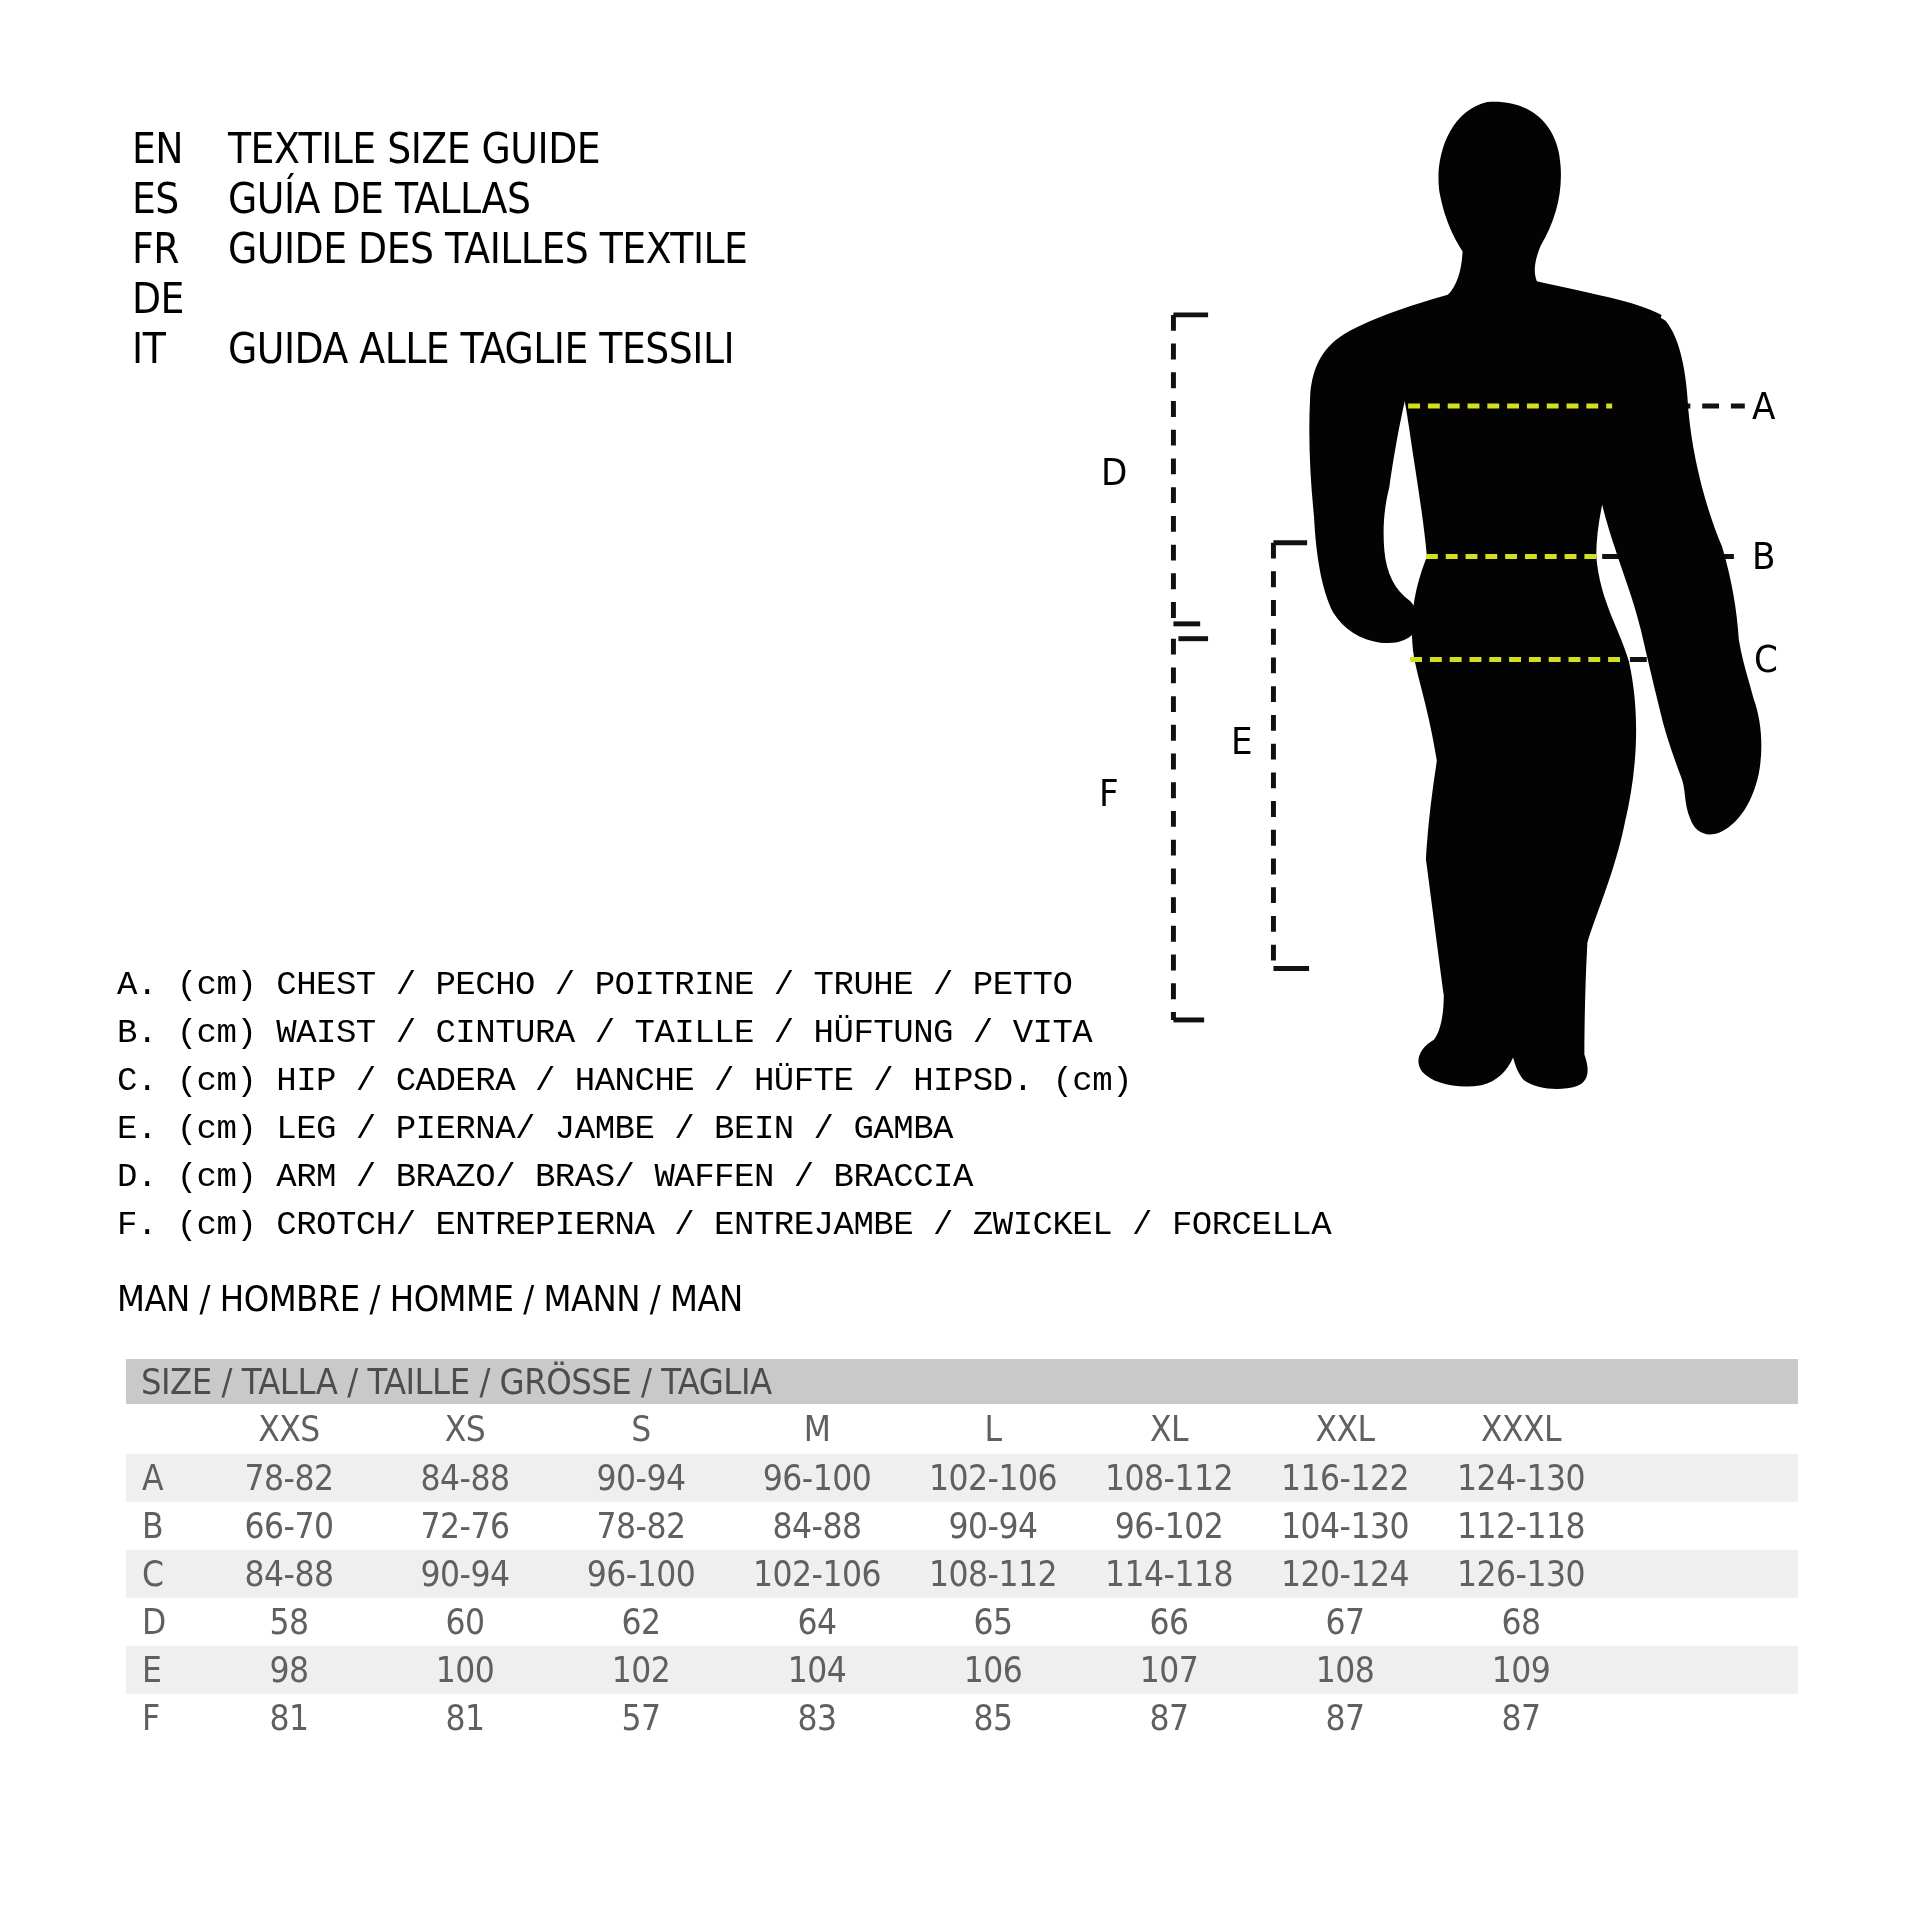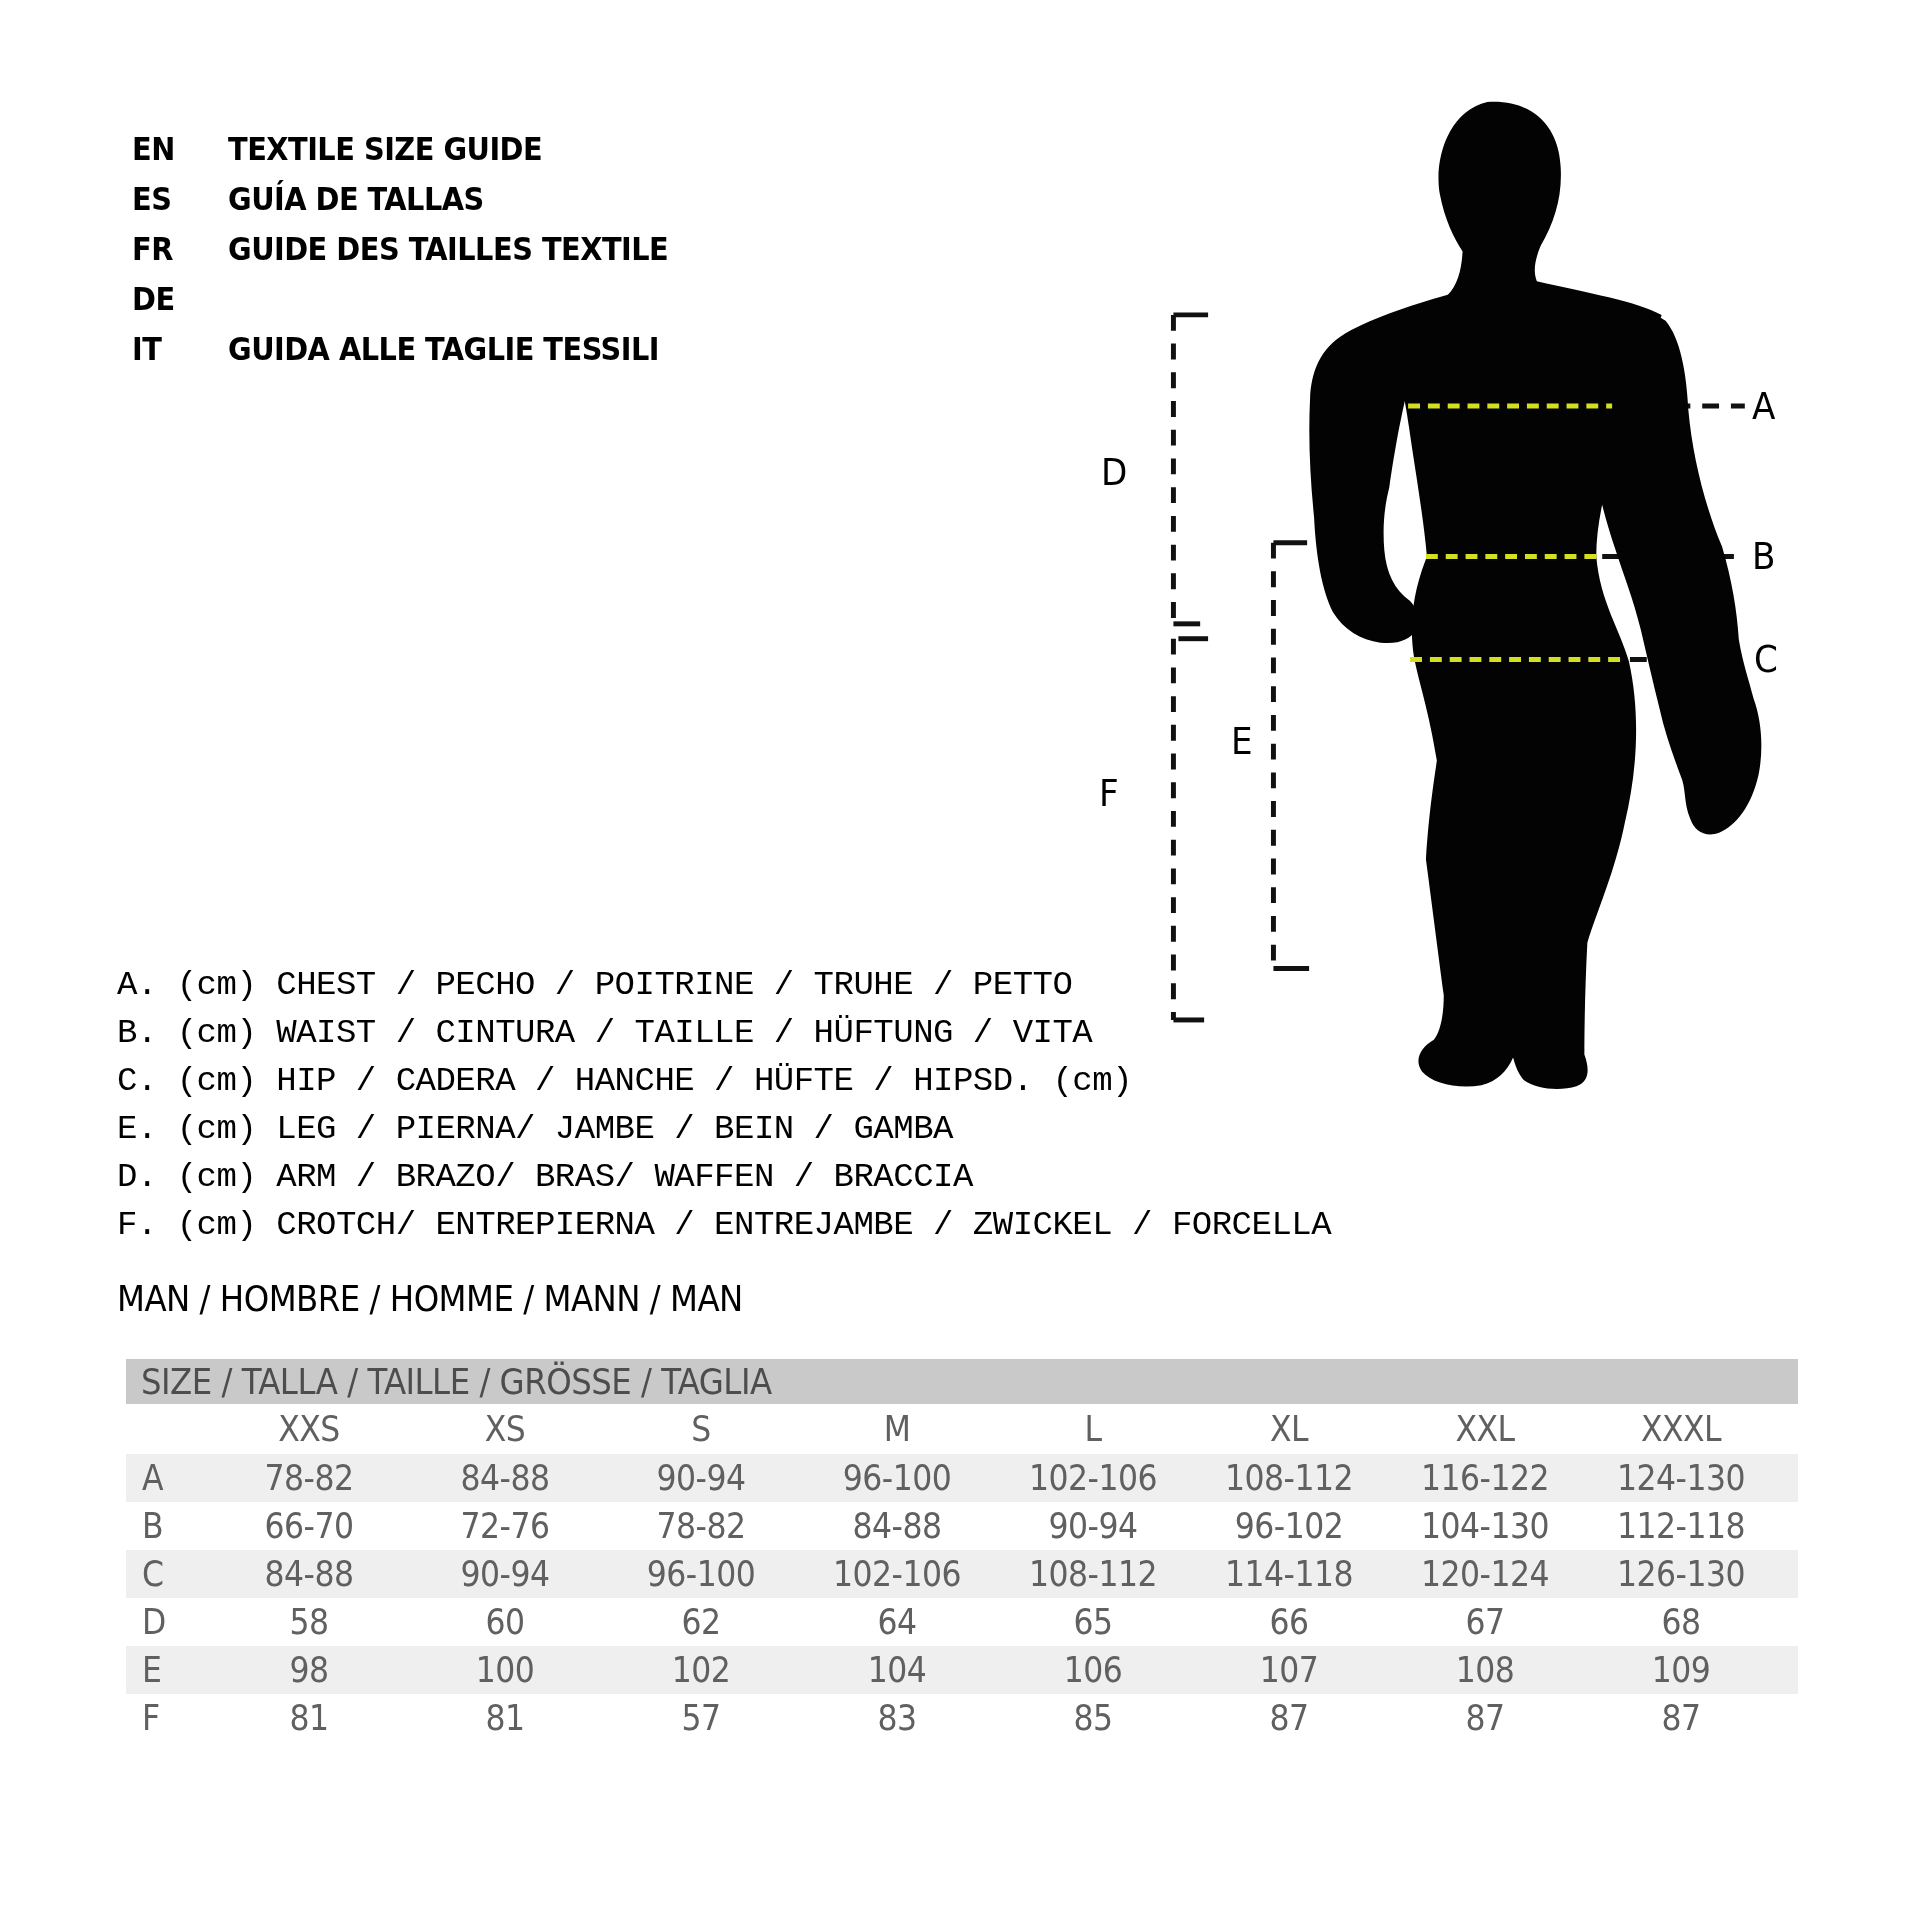--- a/index.html
+++ b/index.html
@@ -8,21 +8,21 @@
     font-family:"DejaVu Sans","Liberation Sans",sans-serif;
     font-stretch:condensed;
     letter-spacing:-0.5px;
     color:#000;
     overflow:hidden;
   }
   .abs{position:absolute;}
 
   
   .lang-block{left:132px;top:124px;}
-  .lang-row{display:flex;line-height:50px;font-size:32px;font-weight:bold;}
+  .lang-row{display:flex;line-height:50px;font-size:42px;}
   .lang-code{width:96px;flex:0 0 96px;}
   .lang-title{white-space:nowrap;}
 
   
   .figure-svg{left:0;top:0;width:1927px;height:1927px;}
 
   
   .fig-label{position:absolute;font-size:38px;transform:translateY(-50%);line-height:1;}
 
   
@@ -31,21 +31,21 @@
 
   .category-line{left:117px;top:1277px;line-height:44px;font-size:36px;white-space:nowrap;}
 
   
   .size-table{left:126px;top:1359px;width:1672px;}
   .table-title-bar{
     height:45px;background:#c9c9c9;color:#4d4d4d;
     font-size:36px;line-height:45px;padding-left:15px;box-sizing:border-box;
     white-space:nowrap;
   }
-  .t-row{display:flex;align-items:center;height:48px;color:#606060;font-size:35px;gap:20px;}
+  .t-row{display:flex;align-items:center;height:48px;color:#606060;font-size:35px;}
   .t-row.header-row{height:50px;}
   .t-row.band{background:#efefef;}
   .cell{flex:0 0 176px;width:176px;text-align:center;}
   .label-cell{flex:0 0 75px;width:75px;text-align:left;padding-left:16px;box-sizing:border-box;}
   .filler-cell{flex:1 1 auto;}
 </style>
 </head>
 <body>
 
 <section class="abs lang-block">

